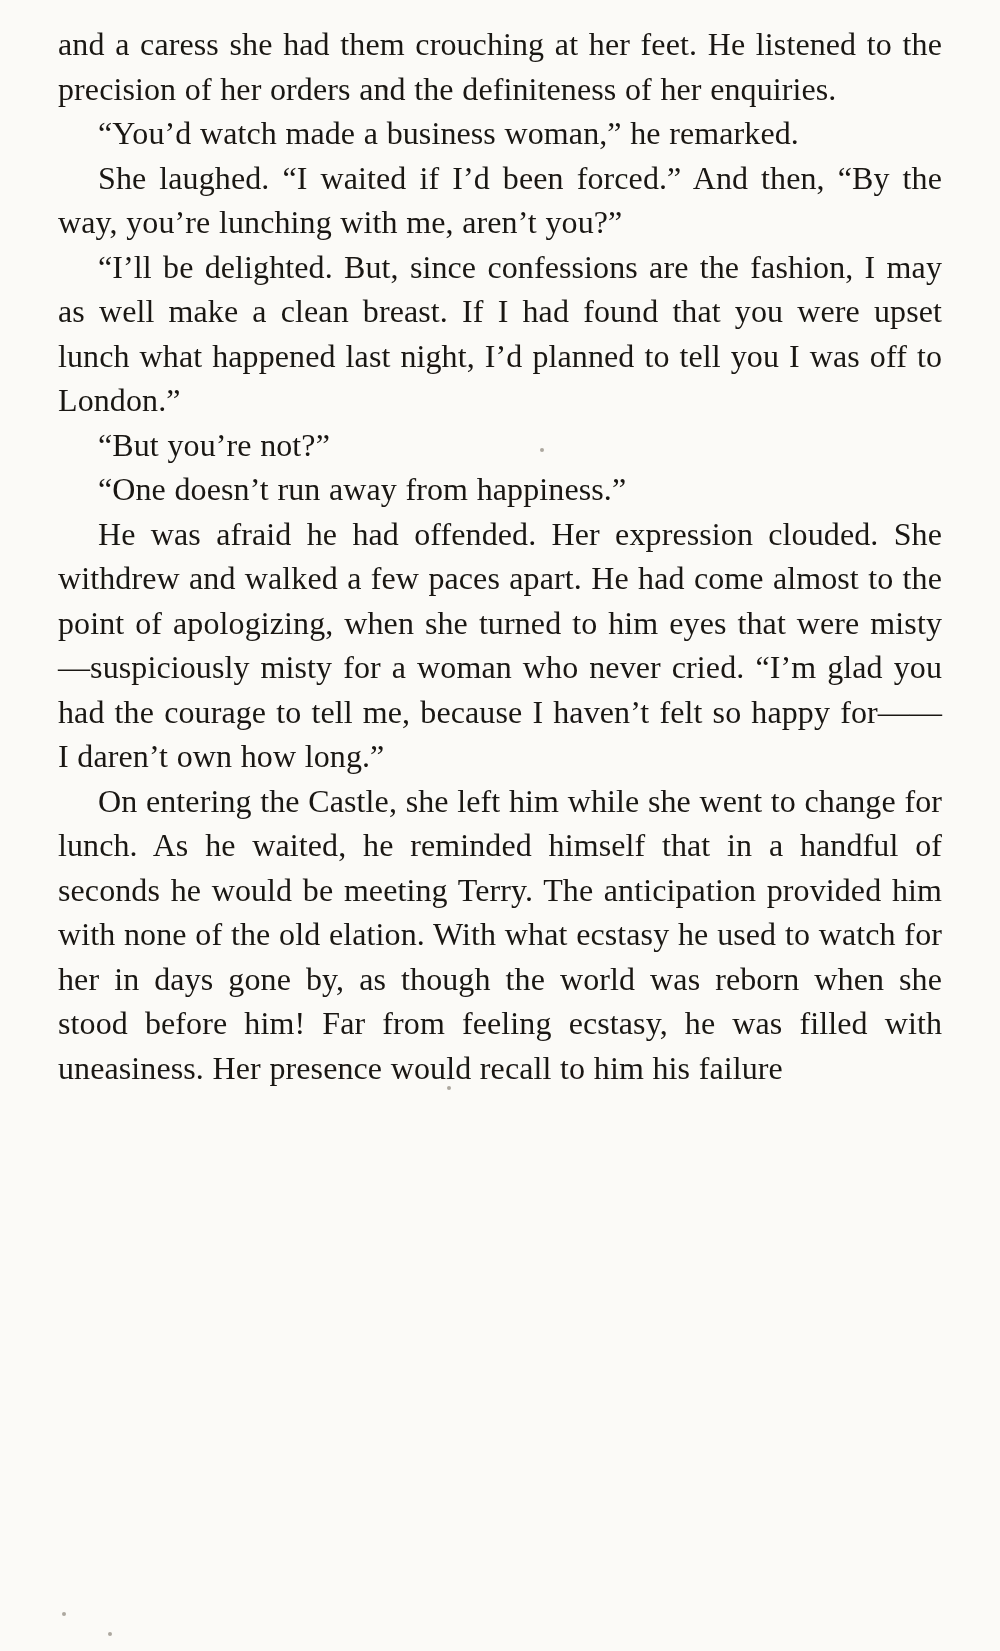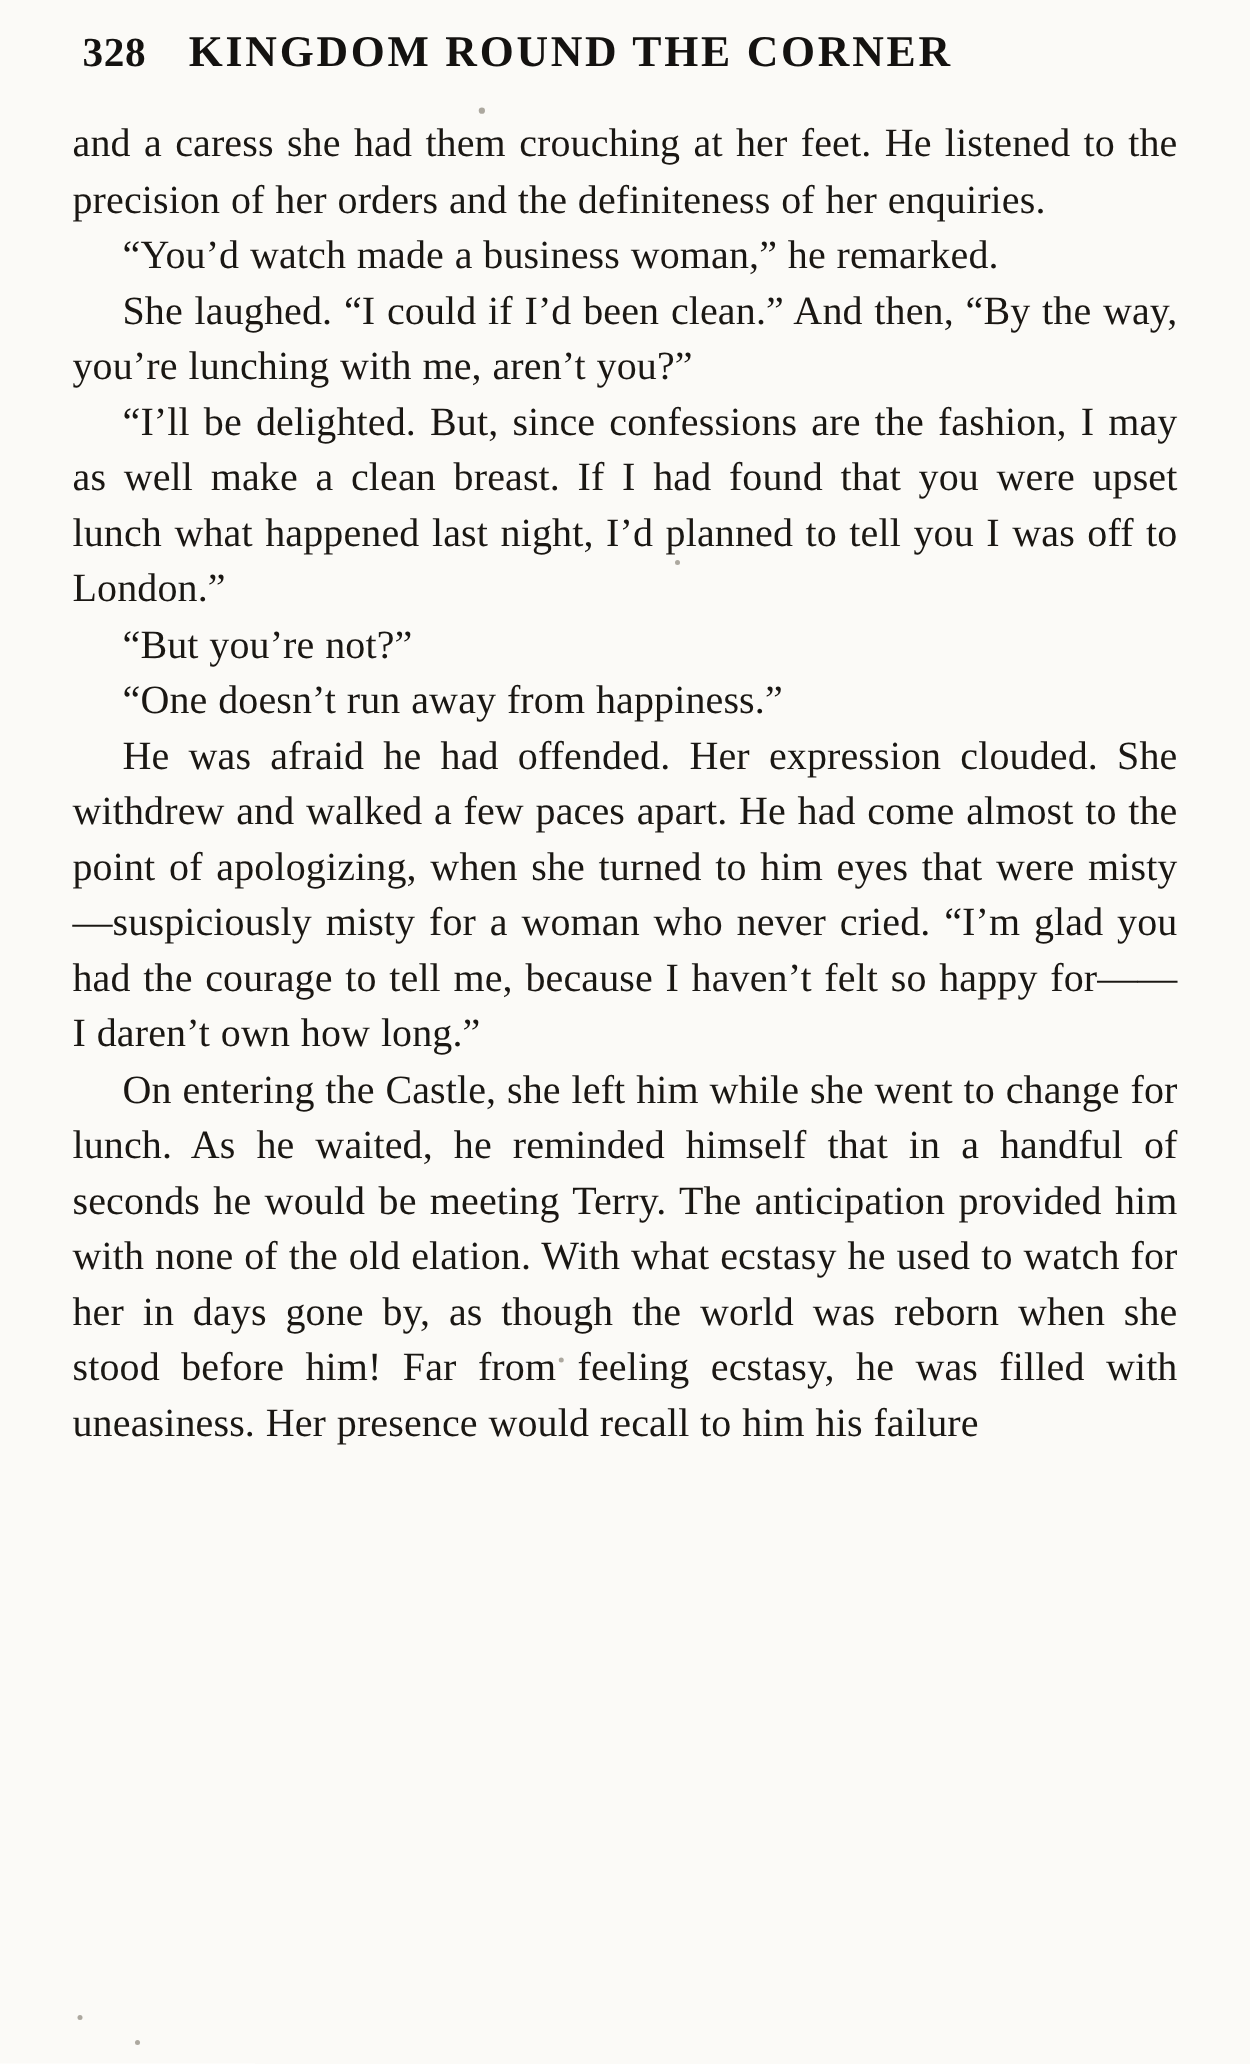--- a/index.html
+++ b/index.html
@@ -77,29 +77,25 @@
 <div class="page">
 
   <div class="speck" style="left:383px;top:86px;width:5px;height:5px;"></div>
   <div class="speck" style="left:540px;top:448px;width:4px;height:4px;"></div>
   <div class="speck" style="left:447px;top:1086px;width:4px;height:4px;"></div>
   <div class="speck" style="left:62px;top:1612px;width:4px;height:4px;"></div>
   <div class="speck" style="left:108px;top:1632px;width:4px;height:4px;"></div>
 
   <div class="page-inner">
 
-    <div class="header">
-      <span class="folio">328</span>
-      <span class="running-title">KINGDOM ROUND THE CORNER</span>
-    </div>
 
     <div class="body-text">
       <p class="noindent">and a caress she had them crouching at her feet. He listened to the precision of her orders and the definiteness of her enquiries.</p>
       <p class="indent">“You’d watch made a business woman,” he remarked.</p>
-      <p class="indent">She laughed. “I could if I’d been clean.” And then, “By the way, you’re lunching with me, aren’t you?”</p>
+      <p class="indent">She laughed. “I waited if I’d been forced.” And then, “By the way, you’re lunching with me, aren’t you?”</p>
       <p class="indent">“I’ll be delighted. But, since confessions are the fashion, I may as well make a clean breast. If I had found that you were upset lunch what happened last night, I’d planned to tell you I was off to London.”</p>
       <p class="indent">“But you’re not?”</p>
       <p class="indent">“One doesn’t run away from happiness.”</p>
       <p class="indent">He was afraid he had offended. Her expression clouded. She withdrew and walked a few paces apart. He had come almost to the point of apologizing, when she turned to him eyes that were misty —suspiciously misty for a woman who never cried. “I’m glad you had the courage to tell me, because I haven’t felt so happy for—— I daren’t own how long.”</p>
       <p class="indent">On entering the Castle, she left him while she went to change for lunch. As he waited, he reminded himself that in a handful of seconds he would be meeting Terry. The anticipation provided him with none of the old elation. With what ecstasy he used to watch for her in days gone by, as though the world was reborn when she stood before him! Far from feeling ecstasy, he was filled with uneasiness. Her presence would recall to him his failure</p>
     </div>
 
   </div>
 </div>
 

